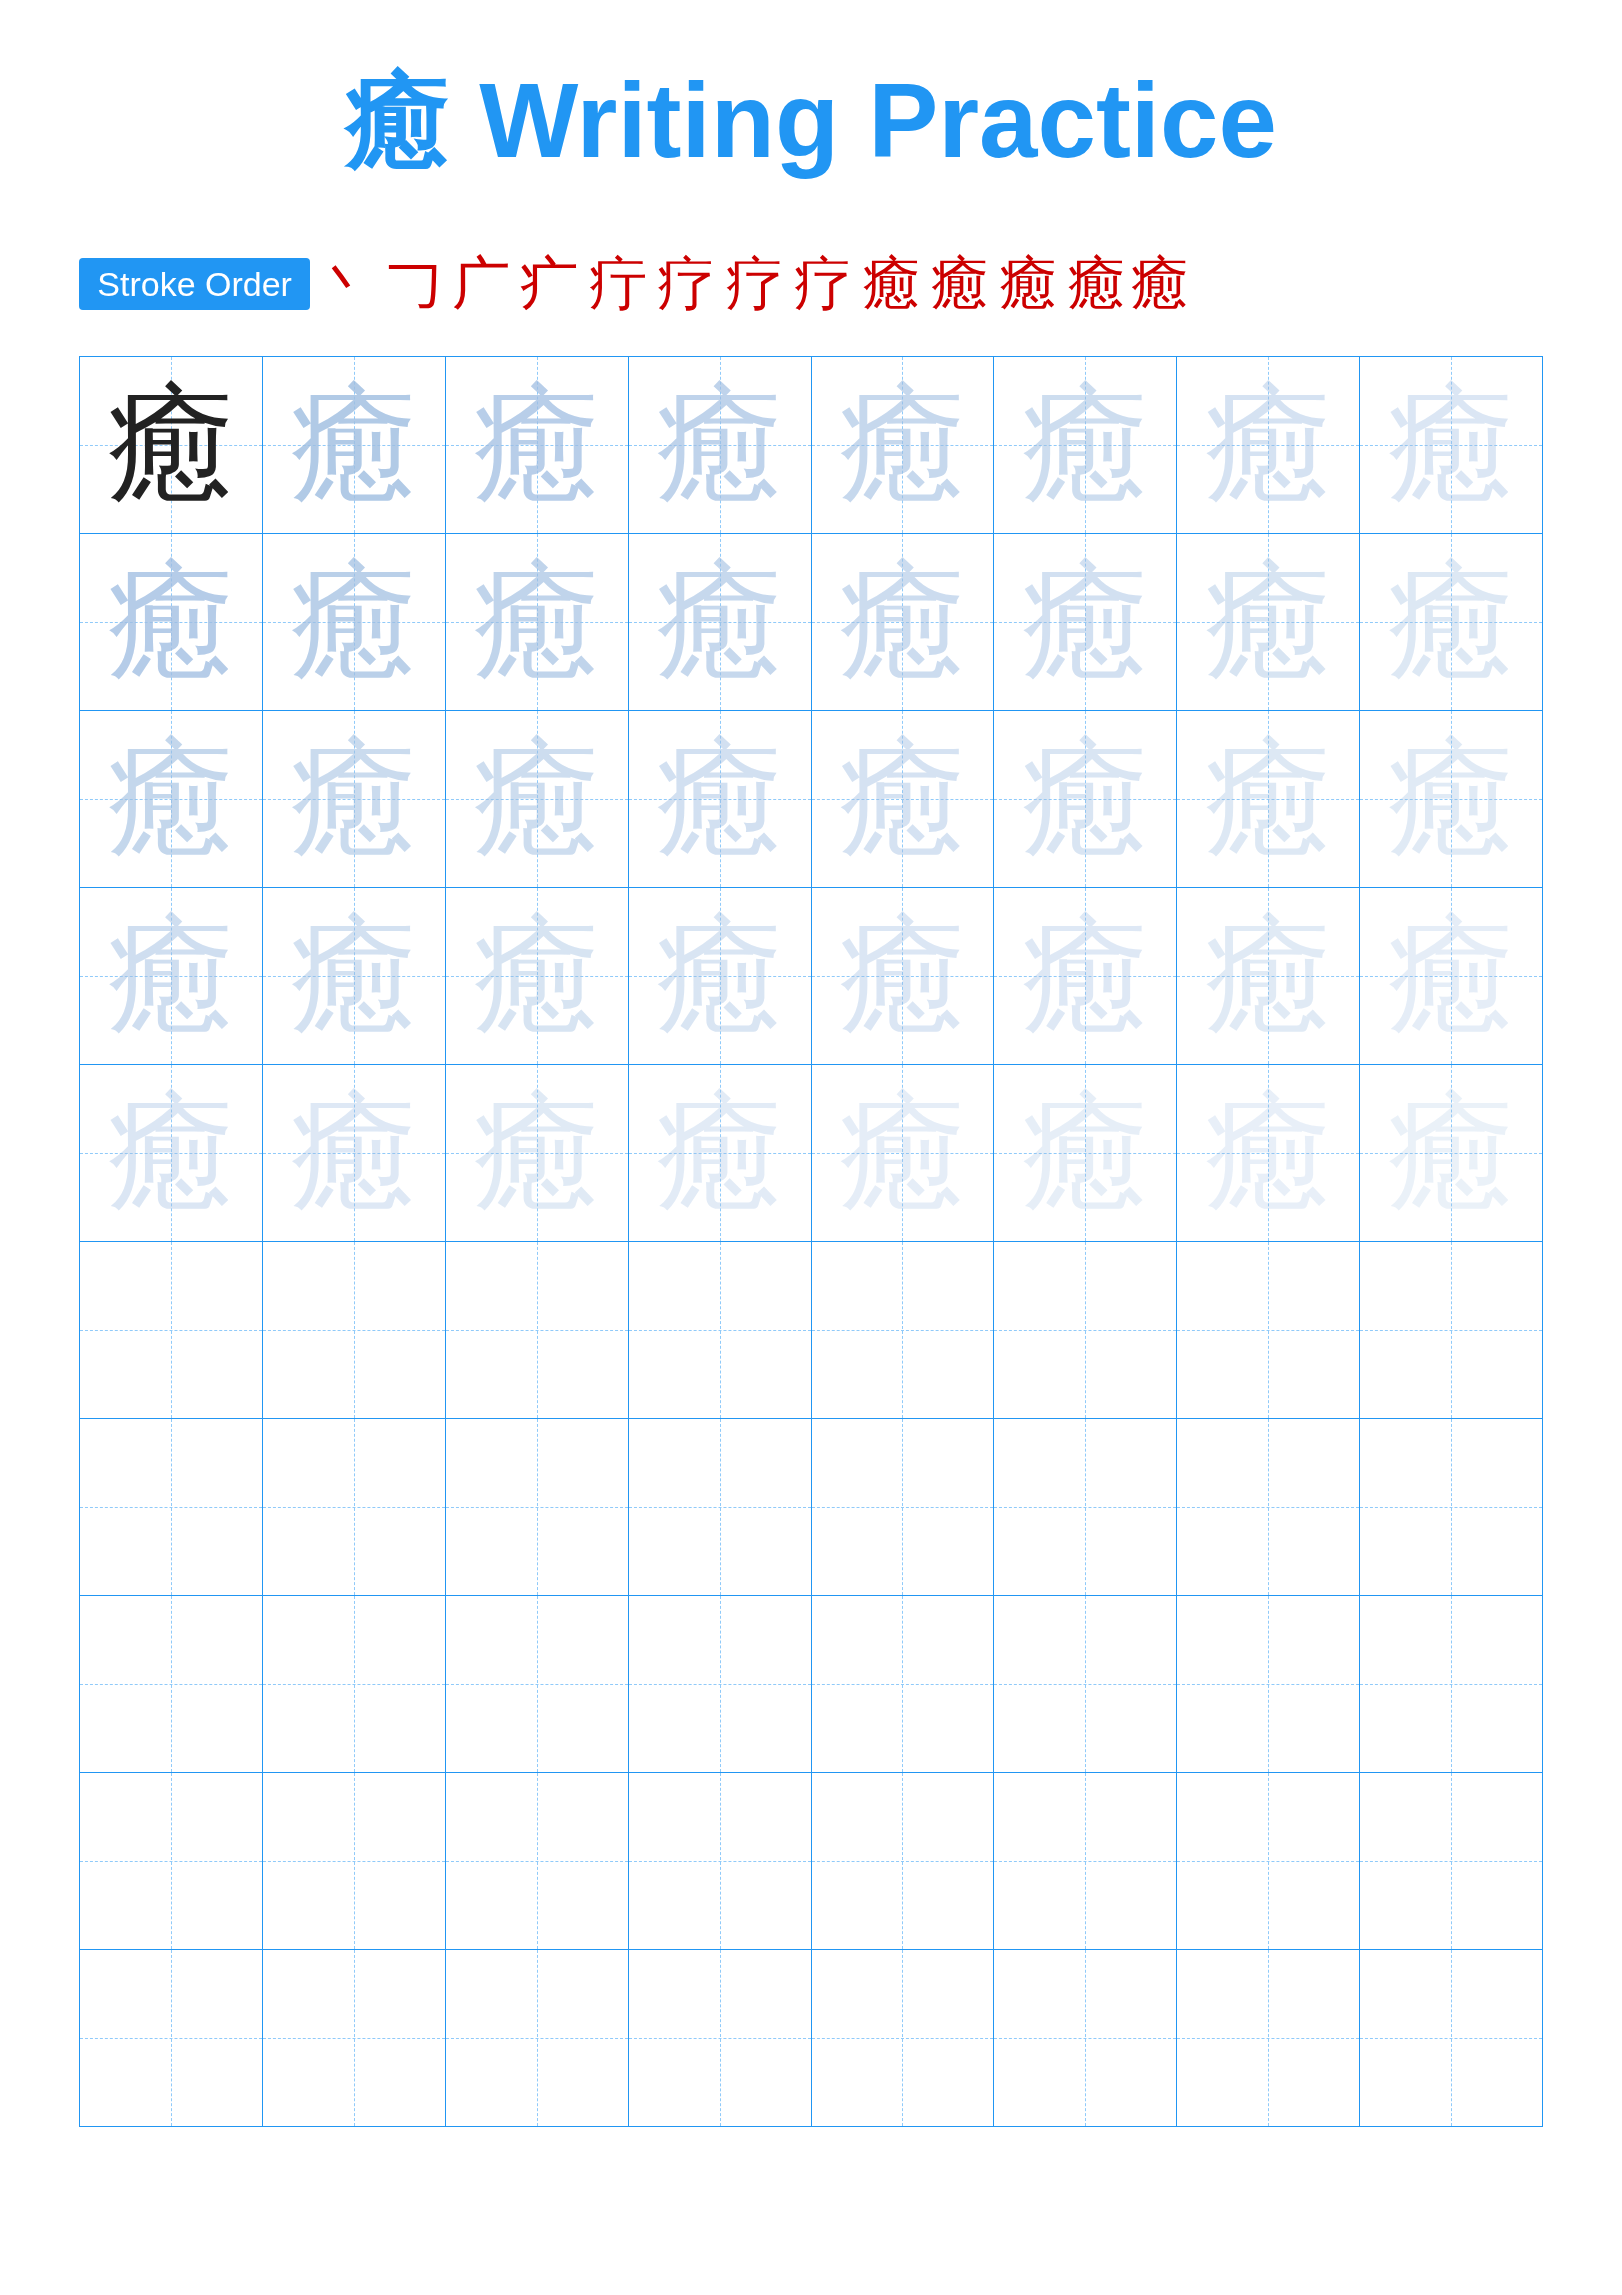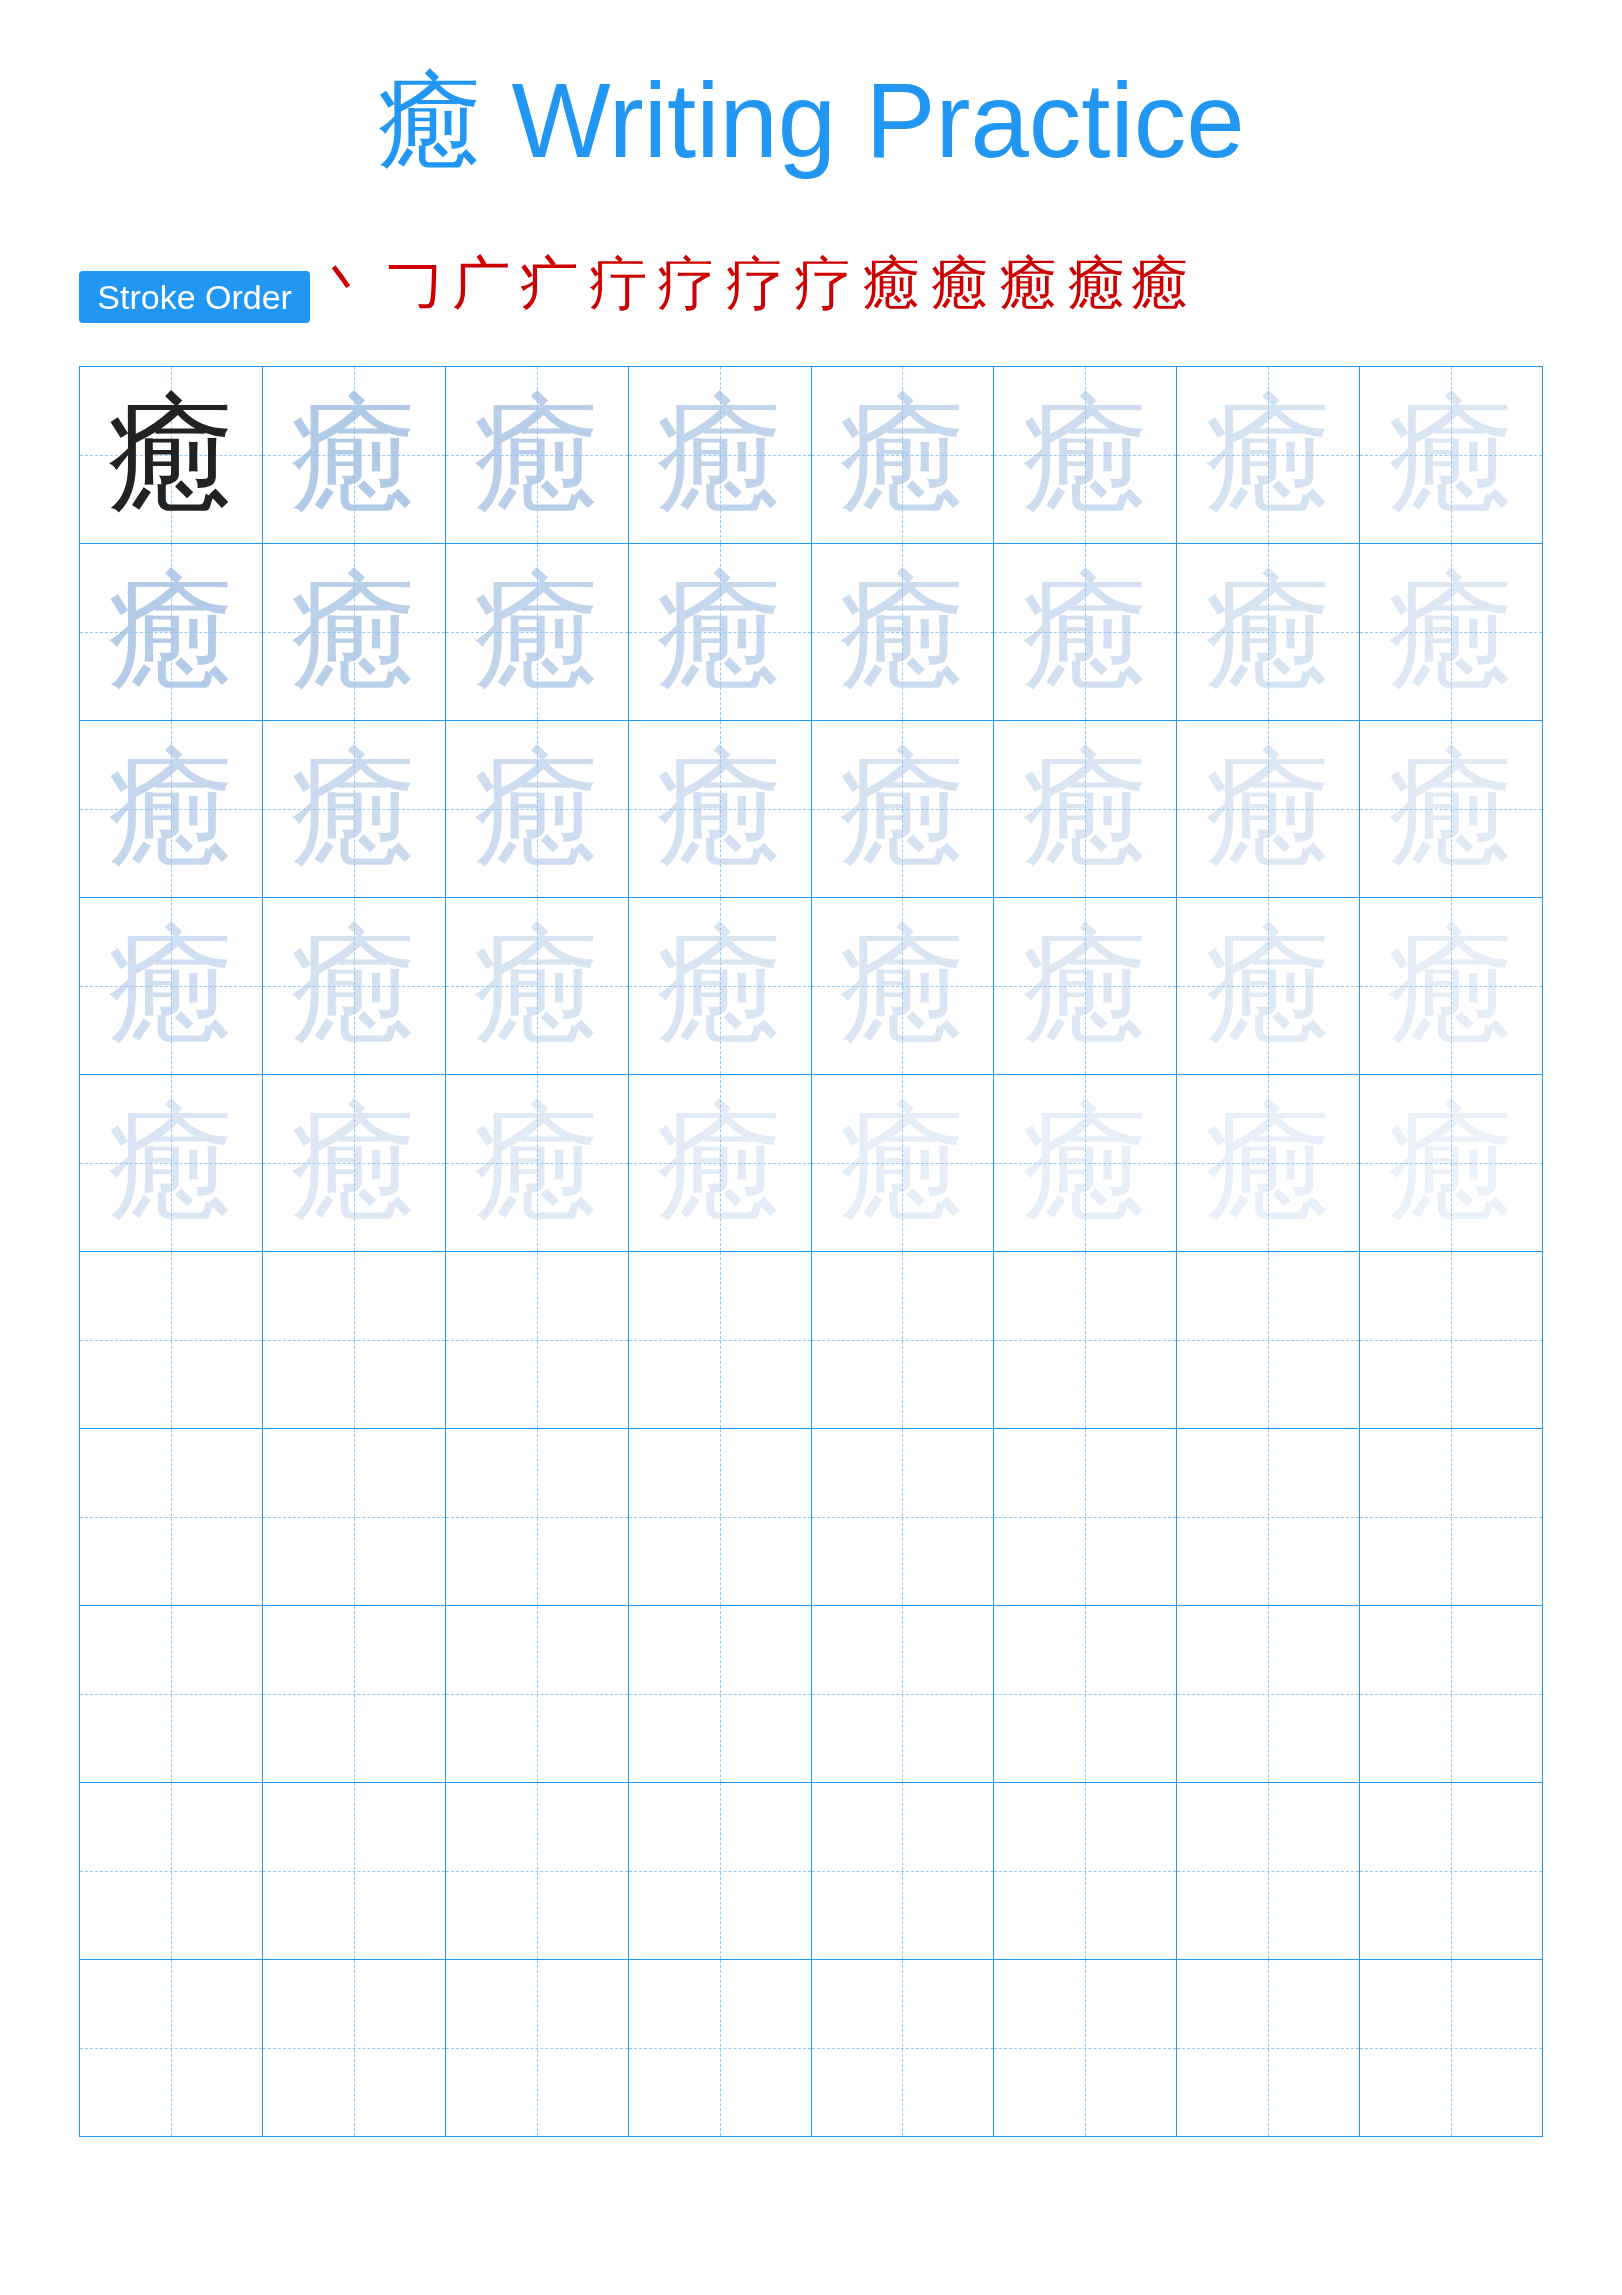--- a/index.html
+++ b/index.html
@@ -16,21 +16,21 @@
       min-height: 2295px;
       padding: 52px 79px;
       display: flex;
       flex-direction: column;
       align-items: center;
     }
 
     .title {
       font-size: 105px;
       color: #2196F3;
-      font-weight: normal;
+      font-weight: bold;
       text-align: center;
       margin-bottom: 52px;
       font-family: Arial, sans-serif;
     }
     .title-char {
       color: #2196F3;
     }
 
     .stroke-order-label {
       background: #2196F3;
@@ -149,22 +149,22 @@
       font-family: serif;
       z-index: 1;
       line-height: 1;
       pointer-events: none;
     }
 
     .stroke-guide {
       width: 100%;
       display: flex;
       flex-wrap: wrap;
-      align-items: flex-end;
-      margin-bottom: 43px;
+      align-items: center;
+      margin-bottom: 33px;
     }
   </style>
 </head>
 <body>
 
 <div class="page">
 
   <h1 class="title">
     <span class="title-char">癒</span><span> Writing Practice</span>
   </h1>

